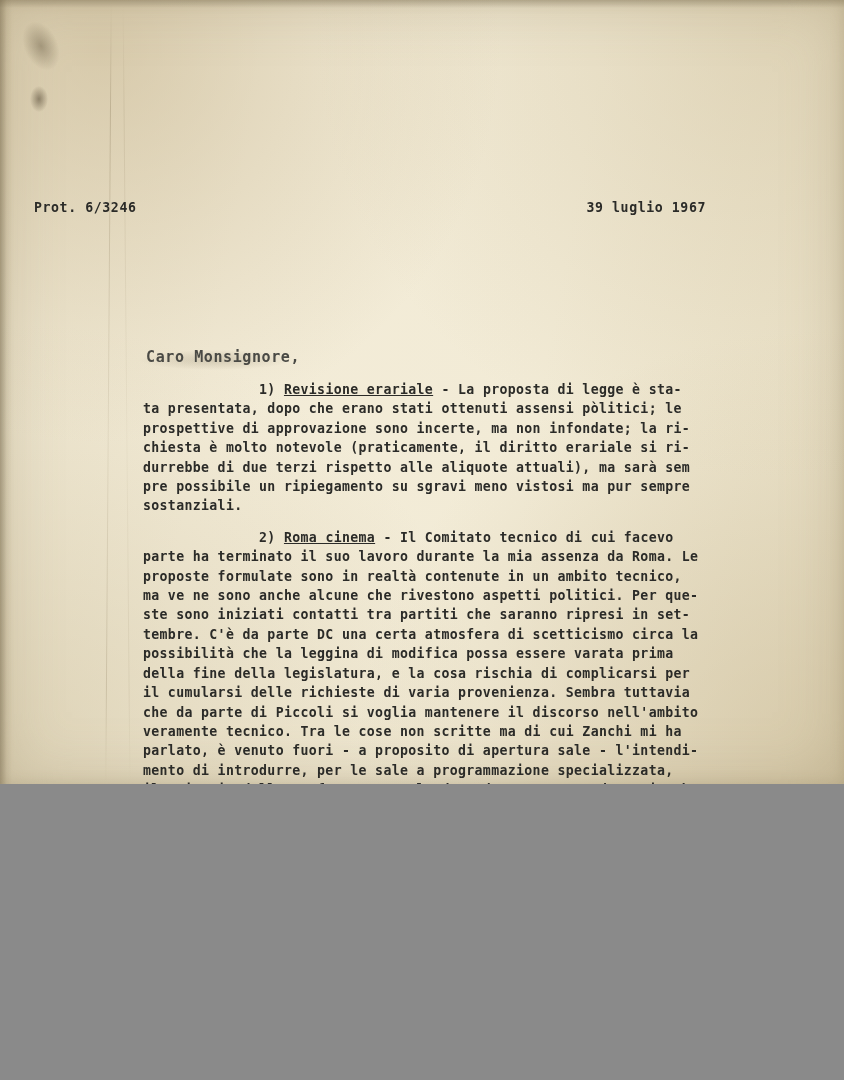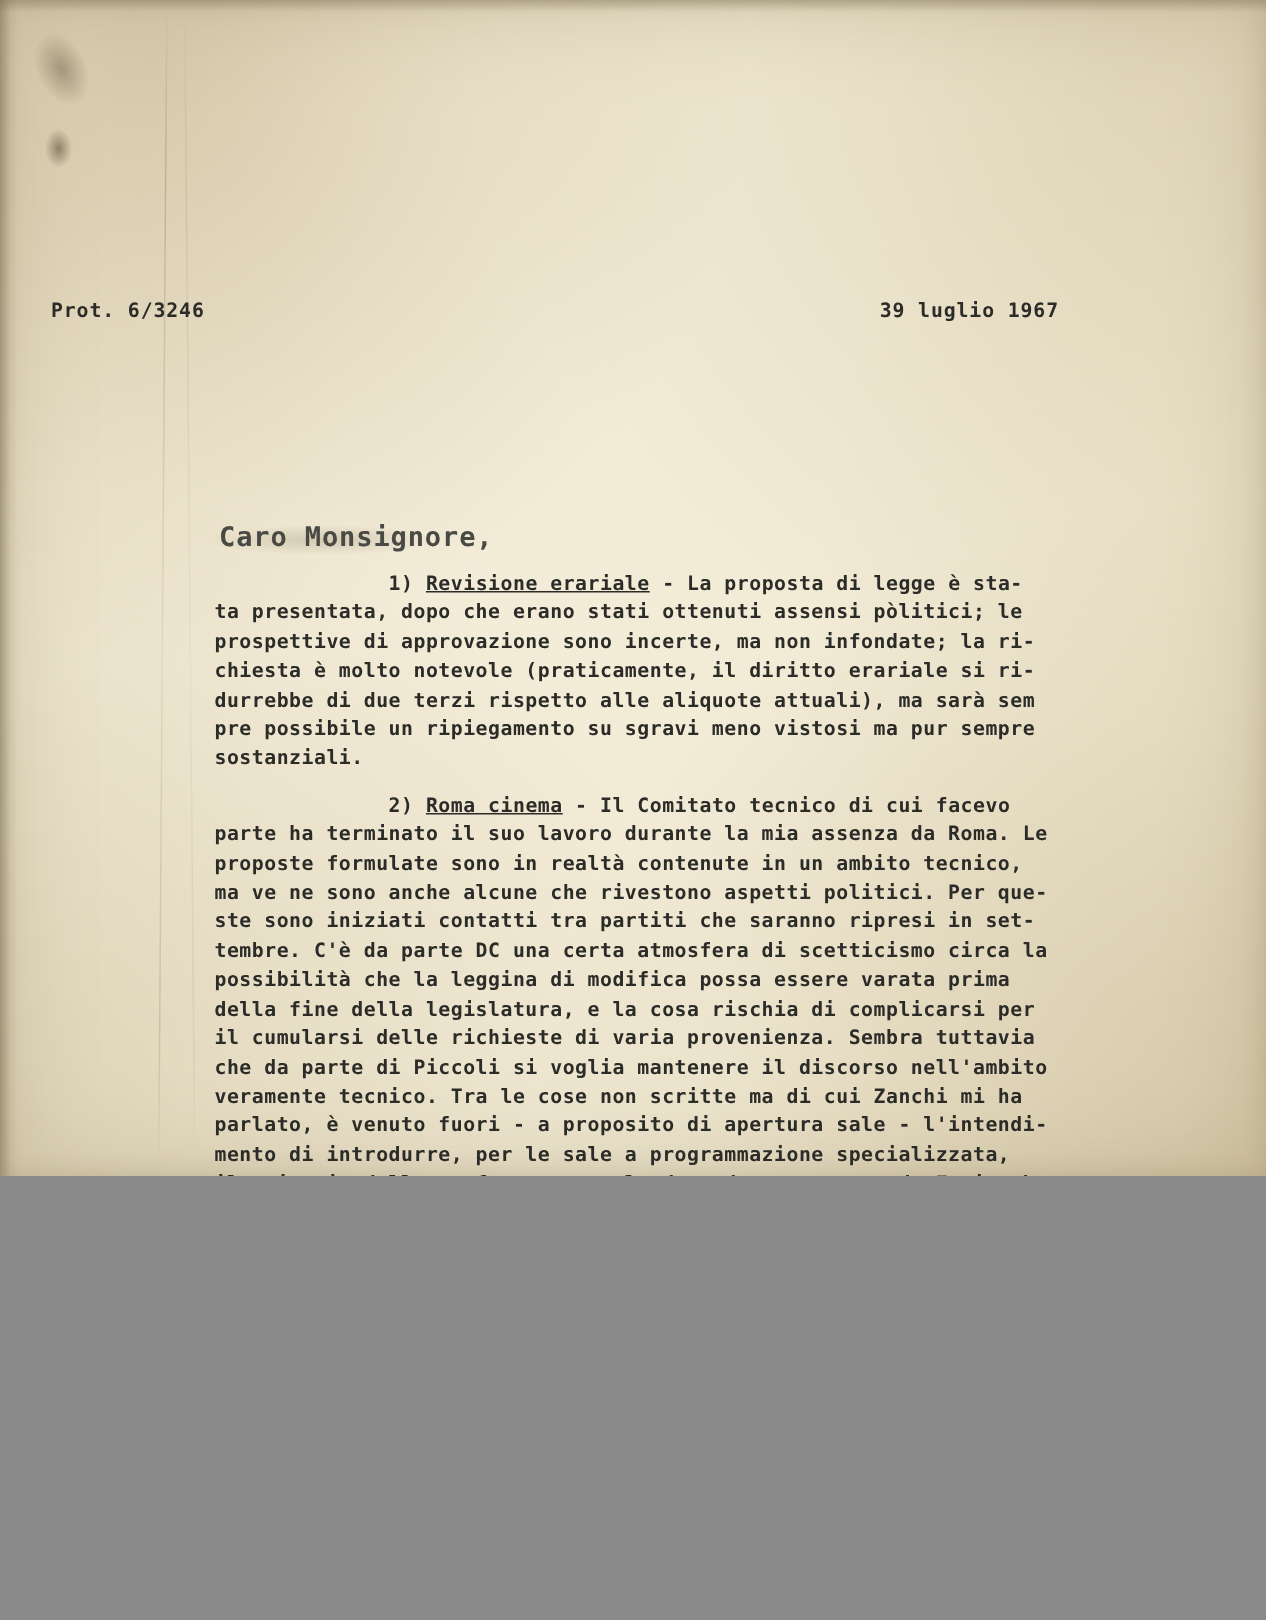--- a/index.html
+++ b/index.html
@@ -84,21 +84,21 @@
     letter-spacing: 0.6px;
     font-weight: bold;
   }
   .prot { white-space: pre; }
   .date { white-space: pre; padding-right: 98px; }
 
   .salutation {
     position: absolute;
     left: 146px;
     top: 348px;
-    font-size: 18px;
+    font-size: 15px;
     letter-spacing: 0.6px;
     font-weight: bold;
     color: #4a4a45;
   }
   .body {
     position: absolute;
     left: 146px;
     top: 380px;
     width: 640px;
     font-size: 13.2px;

